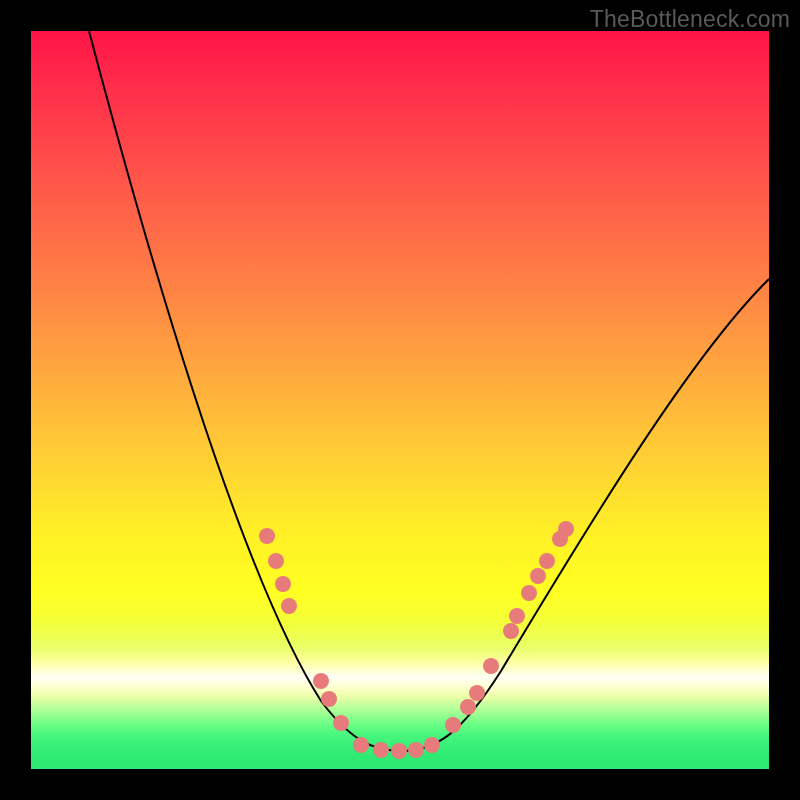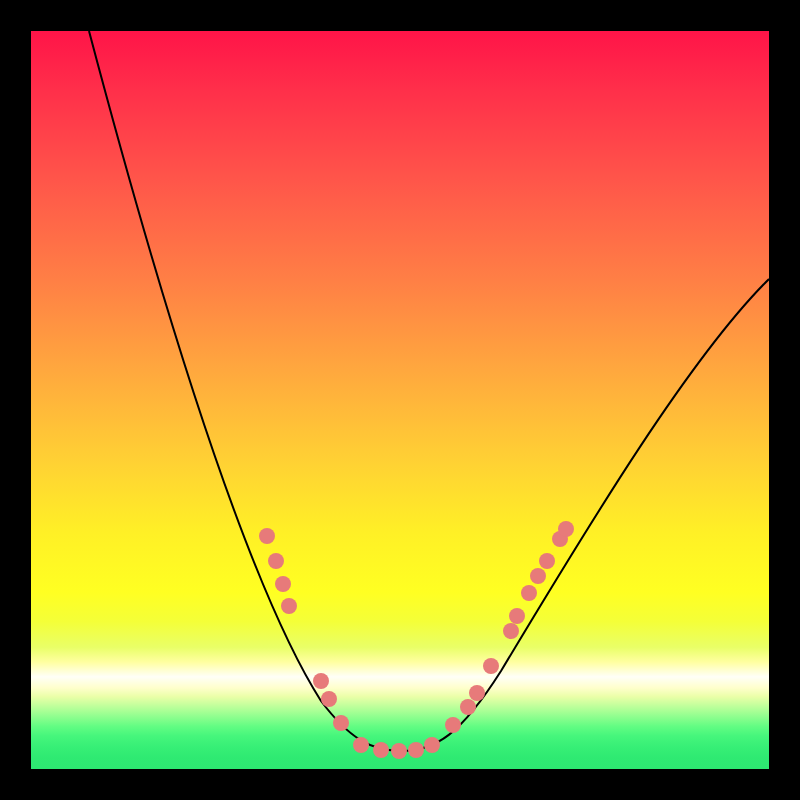--- a/index.html
+++ b/index.html
@@ -101,13 +101,14 @@
           <circle cx="480" cy="600" r="8" fill="#e77a7a"></circle>
           <circle cx="486" cy="585" r="8" fill="#e77a7a"></circle>
           <circle cx="498" cy="562" r="8" fill="#e77a7a"></circle>
           <circle cx="507" cy="545" r="8" fill="#e77a7a"></circle>
           <circle cx="516" cy="530" r="8" fill="#e77a7a"></circle>
           <circle cx="529" cy="508" r="8" fill="#e77a7a"></circle>
           <circle cx="535" cy="498" r="8" fill="#e77a7a"></circle>
         </g>
     </svg>
   </div>
+  <div class="watermark">TheBottleneck.com</div>
 </div>
 
 </body></html>

